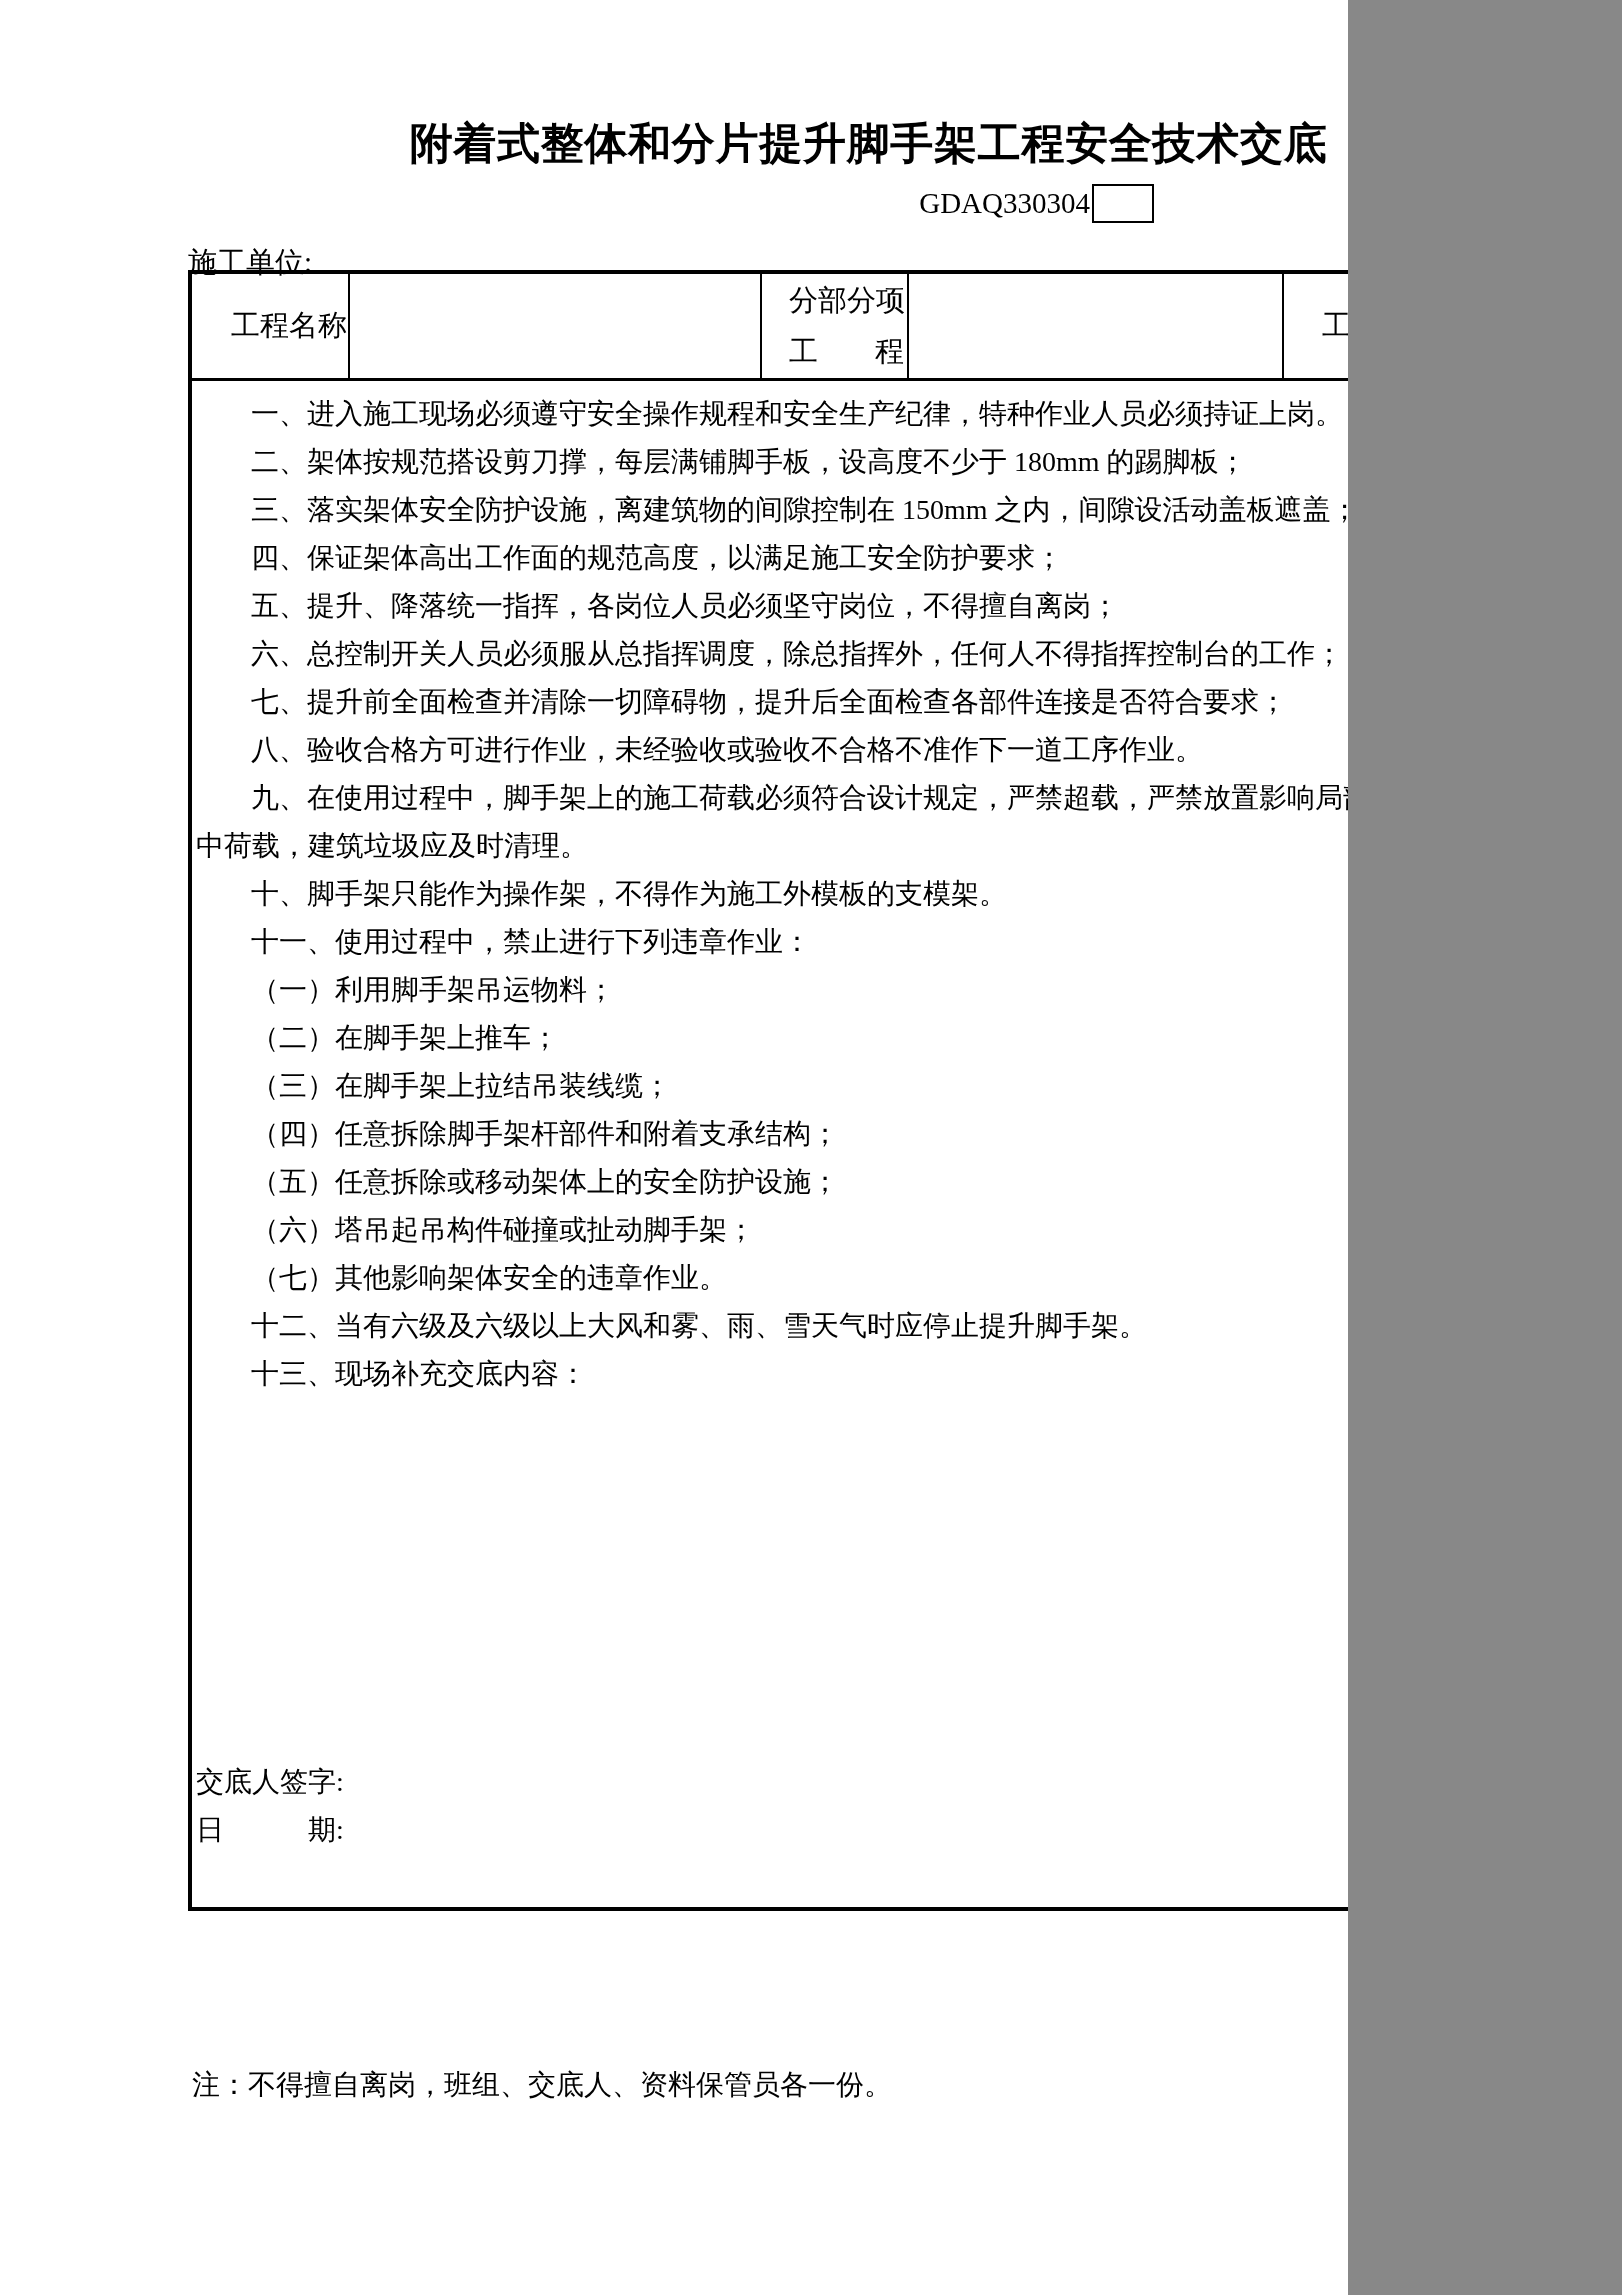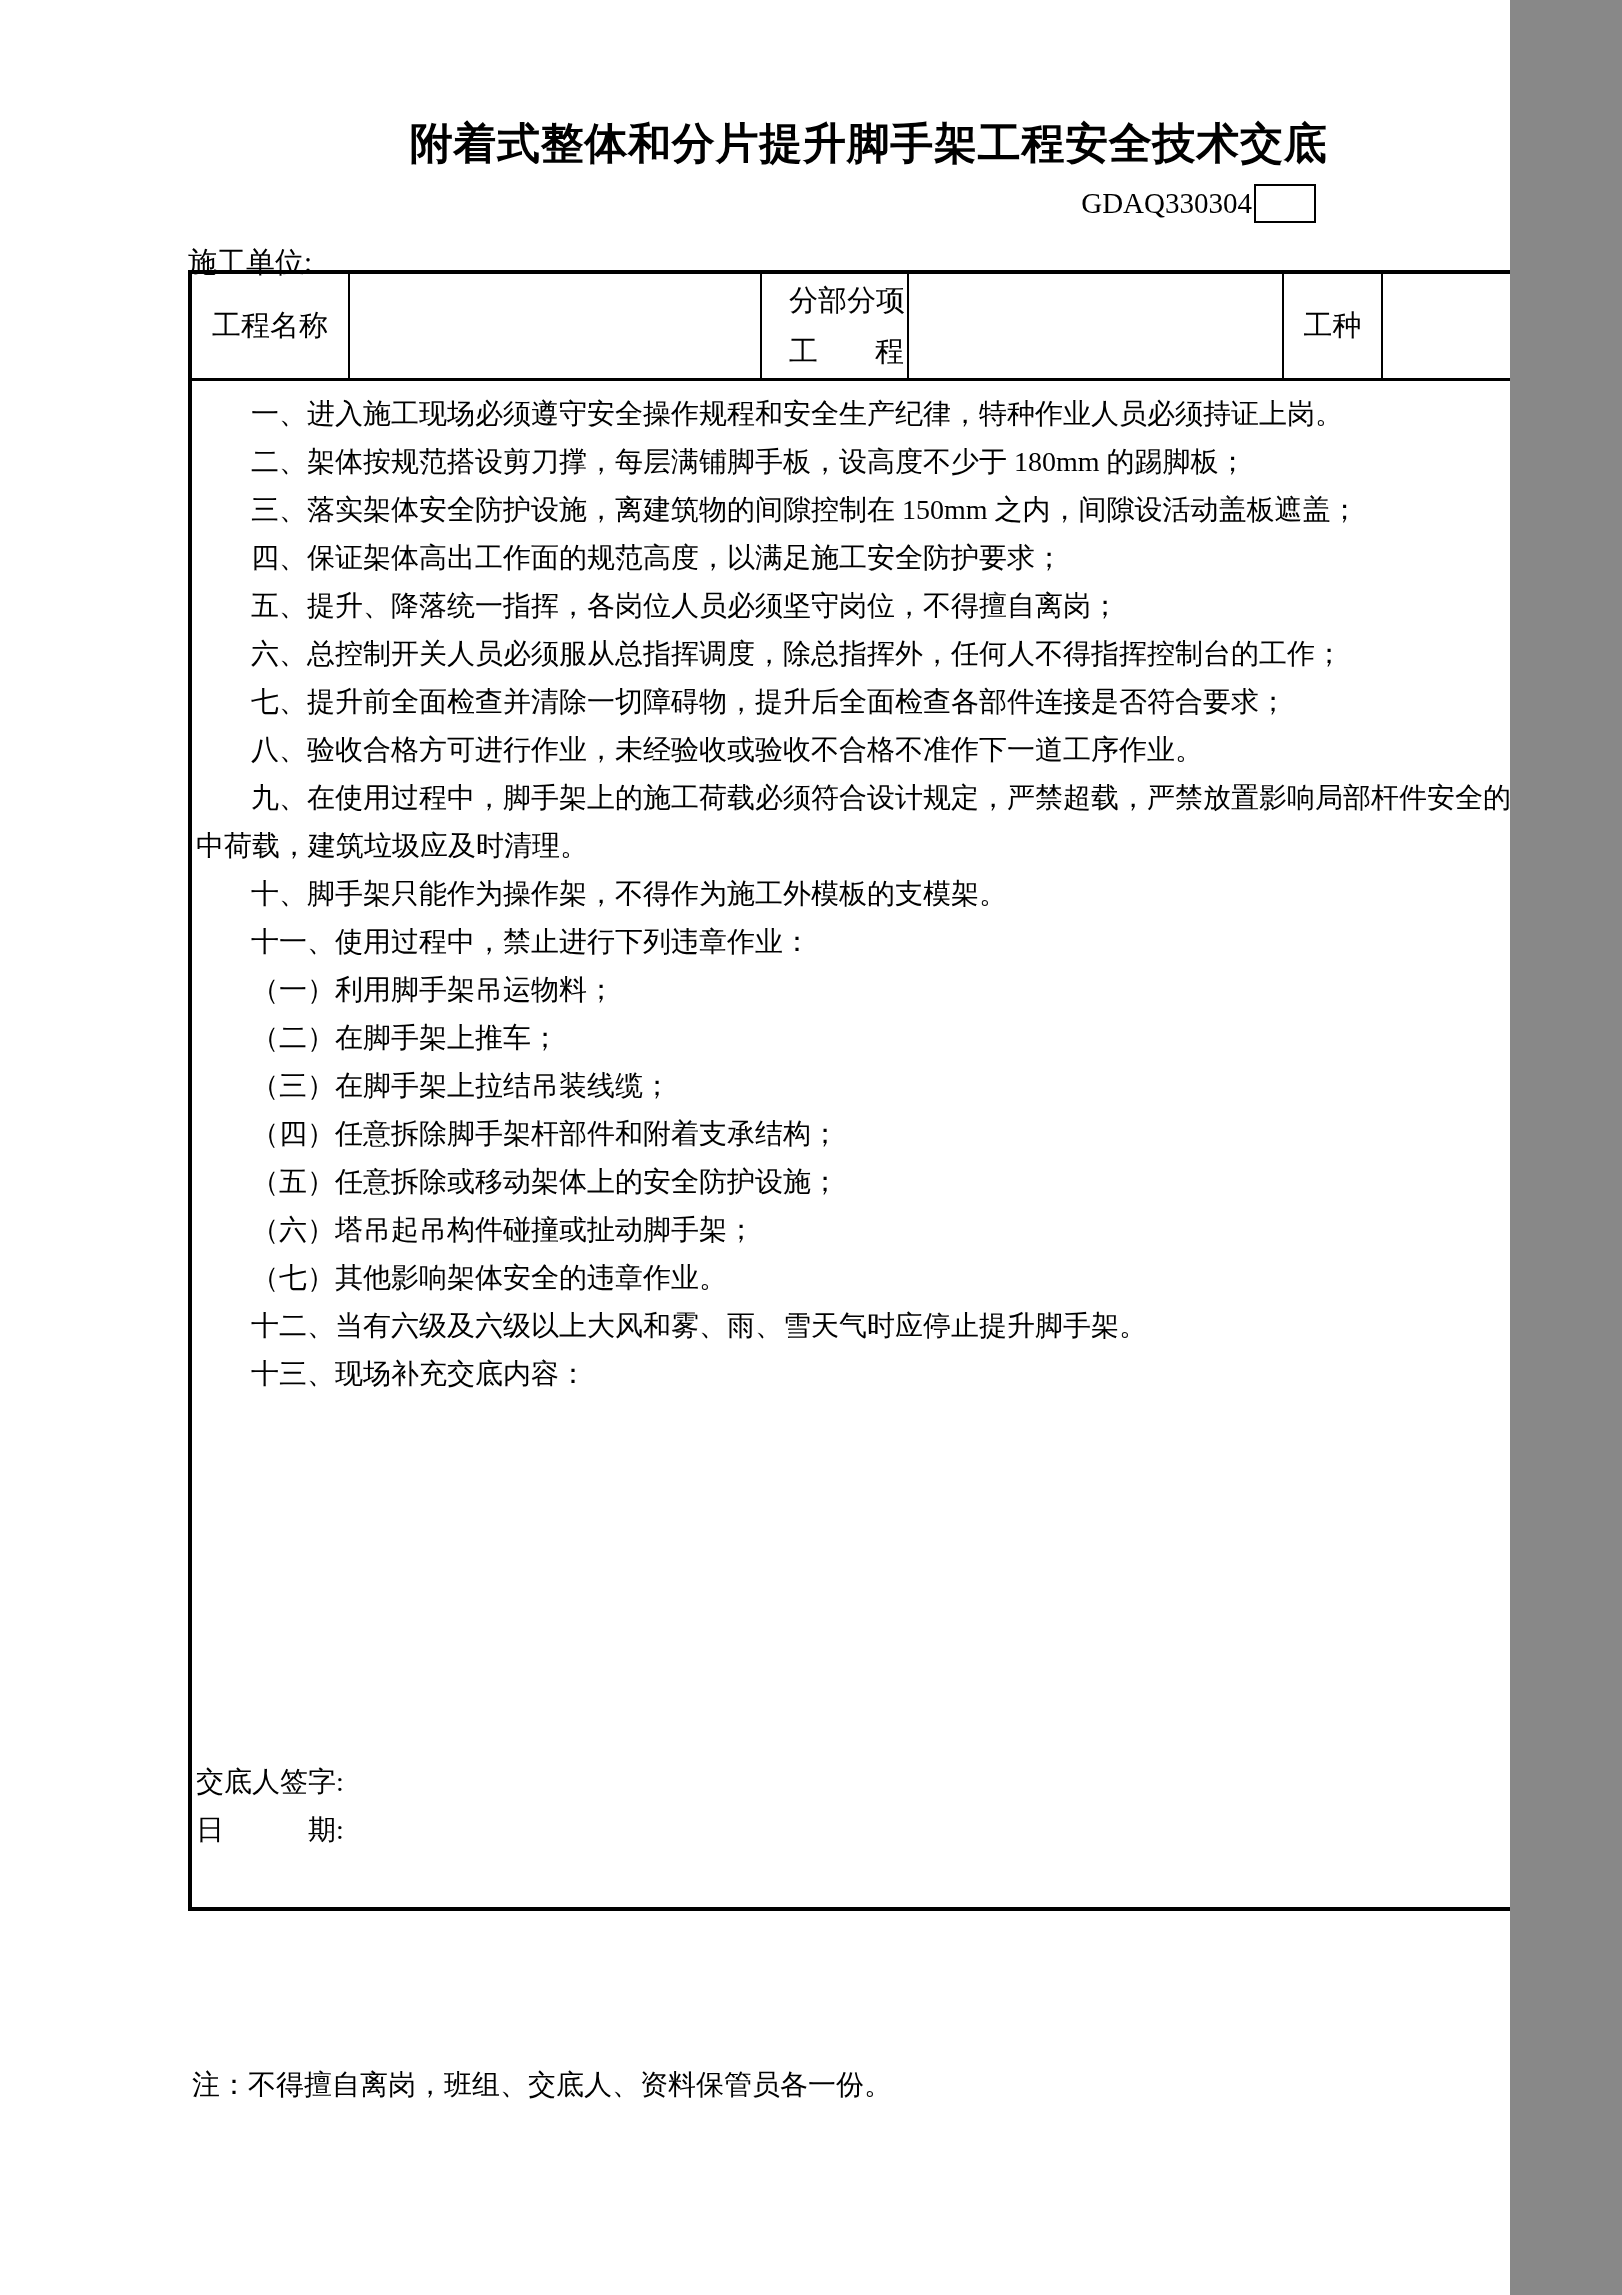--- a/index.html
+++ b/index.html
@@ -1,18 +1,18 @@
 <!DOCTYPE html>
 <html style="font-size:10.5px"><head>
 <meta charset="utf-8">
 <style>
   html,body { margin:0; padding:0; background:#888; }
   .page {
     position:relative;
-    width:1510px; height:2295px;
+    width:1348px; height:2295px;
     background:#ffffff;
     color:#000000;
     font-family:"Liberation Serif","DejaVu Serif",serif;
     overflow:hidden;
   }
   .title {
     position:absolute;
     left:188px; top:122px; width:1328px;
     text-align:center; text-indent:33px;
     font-family:"DejaVu Sans","Liberation Sans",sans-serif;
@@ -51,21 +51,21 @@
     border:4.6px solid #000;
   }
   table.form td { border:2.6px solid #000; }
   tr.hdr td {
     border-top:4.6px solid #000;
     border-bottom:3.3px solid #000;
     height:97px;
     font-size:29px;
     vertical-align:middle;
   }
-  td.c-label { text-align:center; }
+  td.c-label { text-align:right; }
   td.c-sub { padding-left:27px; }
   .sub-wrap { width:115px; }
   .sub-line1 { line-height:51px; white-space:nowrap; }
   .sub-line2 { display:flex; justify-content:space-between; line-height:51px; }
   tr.bodyrow td, tr.recv td { border-left:4.6px solid #000; border-right:4.6px solid #000; }
   td.items-cell {
     border-top:3.3px solid #000;
     border-bottom:3.9px solid #000;
     height:1517px;
     vertical-align:top;

